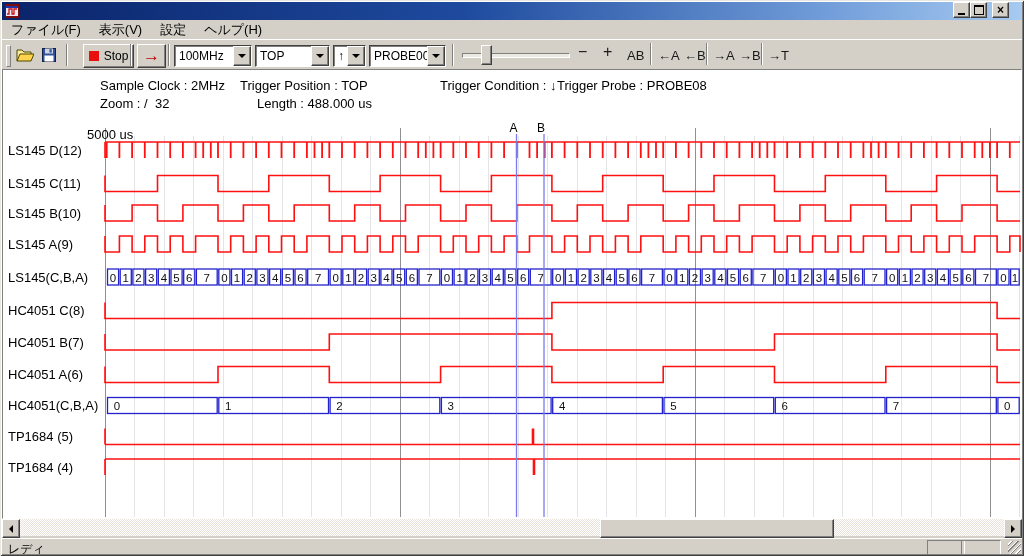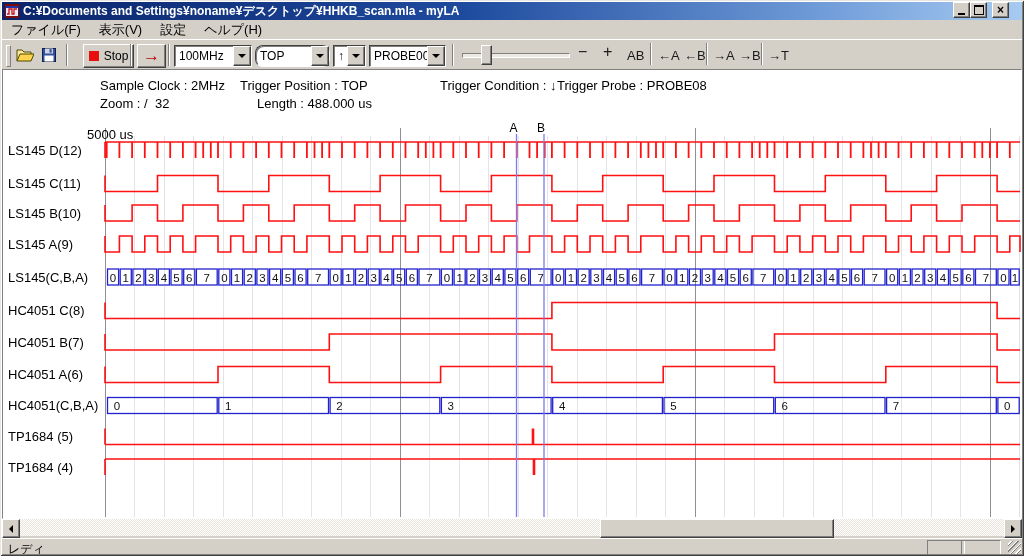--- a/index.html
+++ b/index.html
@@ -79,21 +79,20 @@
 
 <div class="frame"></div>
 
 <div class="titlebar">
   <svg class="app-icon" viewBox="0 0 14 14">
     <rect x="0" y="0" width="14" height="14" fill="#7c0c0c"></rect>
     <rect x="1" y="2" width="12" height="10" fill="#e8e8f8"></rect>
     <polyline points="2,10 4,10 4,5 7,5 7,10 9,10 9,5 12,5" fill="none" stroke="#cc1111" stroke-width="1.3"></polyline>
     <rect x="1" y="2" width="12" height="2" fill="#2233aa"></rect>
   </svg>
-  <span class="title-text">C:¥Documents and Settings¥noname¥デスクトップ¥HHKB_scan.mla - myLA</span>
 </div>
 <div class="win-btn btn-min">
     <span class="glyph-min"></span>
   </div>
 <div class="win-btn btn-max">
     <span class="glyph-max"></span>
   </div>
 <div class="win-btn btn-close">
     <span class="glyph-close">×</span>
   </div>
@@ -137,21 +136,21 @@
   </div>
 
   <div class="tb-sep" style="left:166px;"></div>
 
   <div class="combo" style="left:172px;width:76px;">
     <span class="val">100MHz</span>
     <span class="drop">
         <span class="down-tri"></span>
       </span>
   </div>
-  <div class="combo" style="left:253px;width:73px;border-radius:8px;">
+  <div class="combo" style="left:253px;width:73px;">
     <span class="val">TOP</span>
     <span class="drop">
         <span class="down-tri"></span>
       </span>
   </div>
   <div class="combo" style="left:331px;width:31px;">
     <span class="val">↑</span>
     <span class="drop">
         <span class="down-tri"></span>
       </span>

